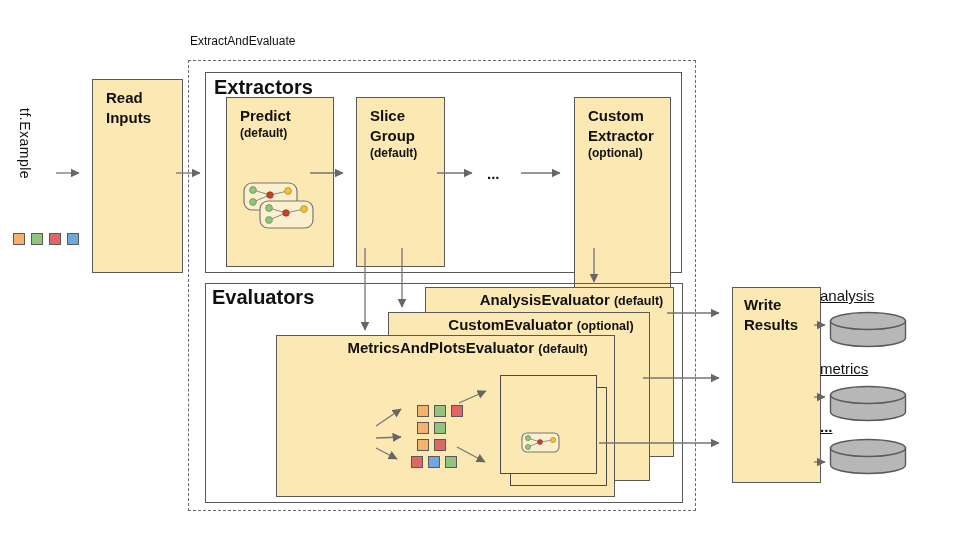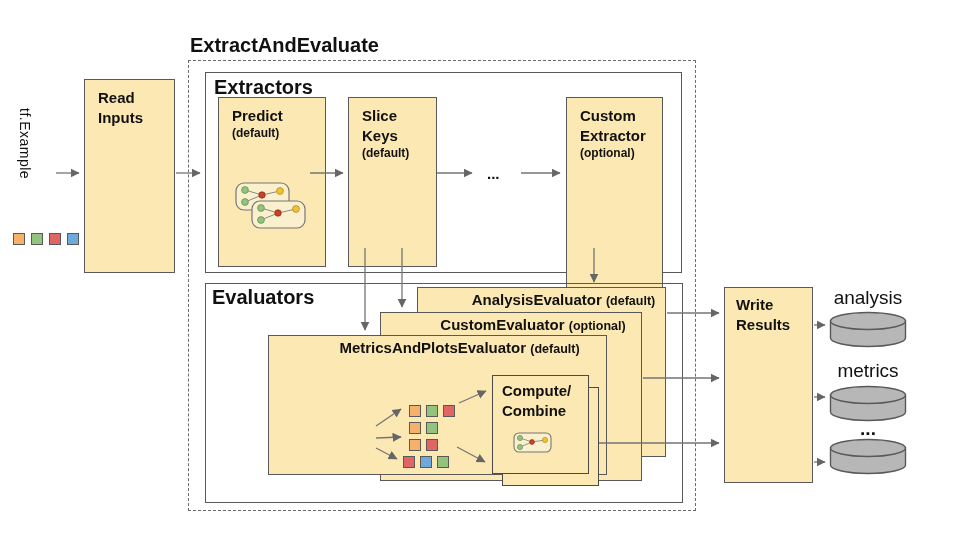--- a/index.html
+++ b/index.html
@@ -1,34 +1,34 @@
 <!DOCTYPE html>
 <html style="--tan: #fce8b2;"><head>
 <meta charset="utf-8">
 <style>
   html,body{margin:0;padding:0;background:#fff;}
   .stage{position:relative;width:960px;height:540px;background:#fff;overflow:hidden;
          font-family:"Liberation Sans",sans-serif;color:#111;}
   .abs{position:absolute;}
-  .box{position:absolute;background:var(--tan,#fce8b2);border:1px solid #595959;box-sizing:border-box;}
+  .box{position:absolute;background:var(--tan,#fce8b2);border:1px solid #595959;box-sizing:border-box;margin-left:8px;}
   .frame{position:absolute;border:1.6px solid #595959;box-sizing:border-box;background:transparent;}
   .dashed{position:absolute;border:1.6px dashed #6b6b6b;box-sizing:border-box;}
   .bt{font-weight:bold;font-size:15px;line-height:20px;white-space:pre-line;}
   .sub{font-weight:bold;font-size:12px;line-height:15px;}
   .pad{padding:8px 6px 0 13px;}
   .frame-label{position:absolute;font-weight:bold;font-size:20px;}
-  .diagram-title{position:absolute;font-weight:bold;font-size:20px;}
+  .diagram-title{position:absolute;font-weight:normal;font-size:12px;}
   .ev-title{position:absolute;left:0;right:0;top:3px;text-align:center;font-weight:bold;font-size:15px;padding-left:44px;}
   .ev-title .sub-inline{font-size:12.5px;}
   .vtext{writing-mode:vertical-rl;font-size:14px;letter-spacing:0.5px;}
   .sqrow{position:absolute;display:flex;}
   .sqrow .sq{width:12px;height:12px;border:1.6px solid #595959;box-sizing:border-box;margin-right:5px;}
   .sqrow.inrow .sq{margin-right:6px;}
   .ellip{position:absolute;font-weight:bold;font-size:15px;}
-  .outlabel{position:absolute;width:96px;text-align:center;font-size:19px;}
+  .outlabel{position:absolute;width:96px;text-align:left;font-size:15px;text-decoration:underline;}
   svg{display:block;}
   .overlay{position:absolute;left:0;top:0;z-index:10;pointer-events:none;}
 </style>
 </head>
 <body>
 
 <div class="stage">
 
   <div class="diagram-title" style="left:190px;top:34px;">ExtractAndEvaluate</div>
 
@@ -68,21 +68,21 @@
       <line x1="44" y1="32" x2="62" y2="28" stroke="#8a8a8a" stroke-width="1"></line>
       <circle cx="27" cy="27" r="3.4" fill="#93c47d" stroke="#6b8f54" stroke-width="0.8"></circle>
       <circle cx="27" cy="39" r="3.4" fill="#93c47d" stroke="#6b8f54" stroke-width="0.8"></circle>
       <circle cx="44" cy="32" r="3.2" fill="#cc4125" stroke="#8f2d19" stroke-width="0.8"></circle>
       <circle cx="62" cy="28" r="3.4" fill="#f1c232" stroke="#b08f25" stroke-width="0.8"></circle>
     </svg>
   </div>
 
   <div class="box" style="left:348px;top:97px;width:89px;height:170px;">
     <div class="bt pad">Slice
-Keys</div>
+Group</div>
     <div class="sub" style="padding-left:13px;">(default)</div>
   </div>
 
   <div class="ellip" style="left:487px;top:165px;">...</div>
 
   <div class="box" style="left:566px;top:97px;width:97px;height:211px;">
     <div class="bt pad">Custom
 Extractor</div>
     <div class="sub" style="padding-left:13px;">(optional)</div>
   </div>
@@ -97,21 +97,21 @@
     </div>
   </div>
 
   <div class="box" style="left:380px;top:312px;width:262px;height:169px;z-index:3;">
     <div class="ev-title">
       <span>CustomEvaluator</span>
       <span class="sub-inline">(optional)</span>
     </div>
   </div>
 
-  <div class="box" style="left:268px;top:335px;width:339px;height:140px;z-index:4;">
+  <div class="box" style="left:268px;top:335px;width:339px;height:162px;z-index:4;">
     <div class="ev-title">
       <span>MetricsAndPlotsEvaluator</span>
       <span class="sub-inline">(default)</span>
     </div>
 
 
     <div class="sqrow" style="left:140px;top:69px;">
         <div class="sq" style="background: rgb(246, 178, 107);"></div>
         <div class="sq" style="background: rgb(147, 196, 125);"></div>
         <div class="sq" style="background: rgb(224, 102, 102);"></div>
@@ -125,22 +125,20 @@
         <div class="sq" style="background: rgb(224, 102, 102);"></div>
       </div>
     <div class="sqrow" style="left:134px;top:120px;">
         <div class="sq" style="background: rgb(224, 102, 102);"></div>
         <div class="sq" style="background: rgb(111, 168, 220);"></div>
         <div class="sq" style="background: rgb(147, 196, 125);"></div>
       </div>
 
     <div class="abs" style="left:233px;top:51px;width:97px;height:99px;background:var(--tan,#fce8b2);border:1px solid #4a4a4a;box-sizing:border-box;"></div>
     <div class="abs" style="left:223px;top:39px;width:97px;height:99px;background:var(--tan,#fce8b2);border:1px solid #4a4a4a;box-sizing:border-box;">
-      <div class="bt" style="padding:5px 0 0 9px;">Compute/
-Combine</div>
       <svg class="abs" style="left:20px;top:56px;" width="40" height="22" viewBox="0 0 40 22">
         <rect x="1" y="1" width="37" height="19" rx="5" fill="#fbf0cd" stroke="#777" stroke-width="1.1"></rect>
         <line x1="7" y1="6" x2="19" y2="10" stroke="#8a8a8a" stroke-width="0.9"></line>
         <line x1="7" y1="15" x2="19" y2="10" stroke="#8a8a8a" stroke-width="0.9"></line>
         <line x1="19" y1="10" x2="32" y2="8" stroke="#8a8a8a" stroke-width="0.9"></line>
         <circle cx="7" cy="6" r="2.6" fill="#93c47d" stroke="#6b8f54" stroke-width="0.7"></circle>
         <circle cx="7" cy="15" r="2.6" fill="#93c47d" stroke="#6b8f54" stroke-width="0.7"></circle>
         <circle cx="19" cy="10" r="2.4" fill="#cc4125" stroke="#8f2d19" stroke-width="0.7"></circle>
         <circle cx="32" cy="8" r="2.6" fill="#f1c232" stroke="#b08f25" stroke-width="0.7"></circle>
       </svg>

